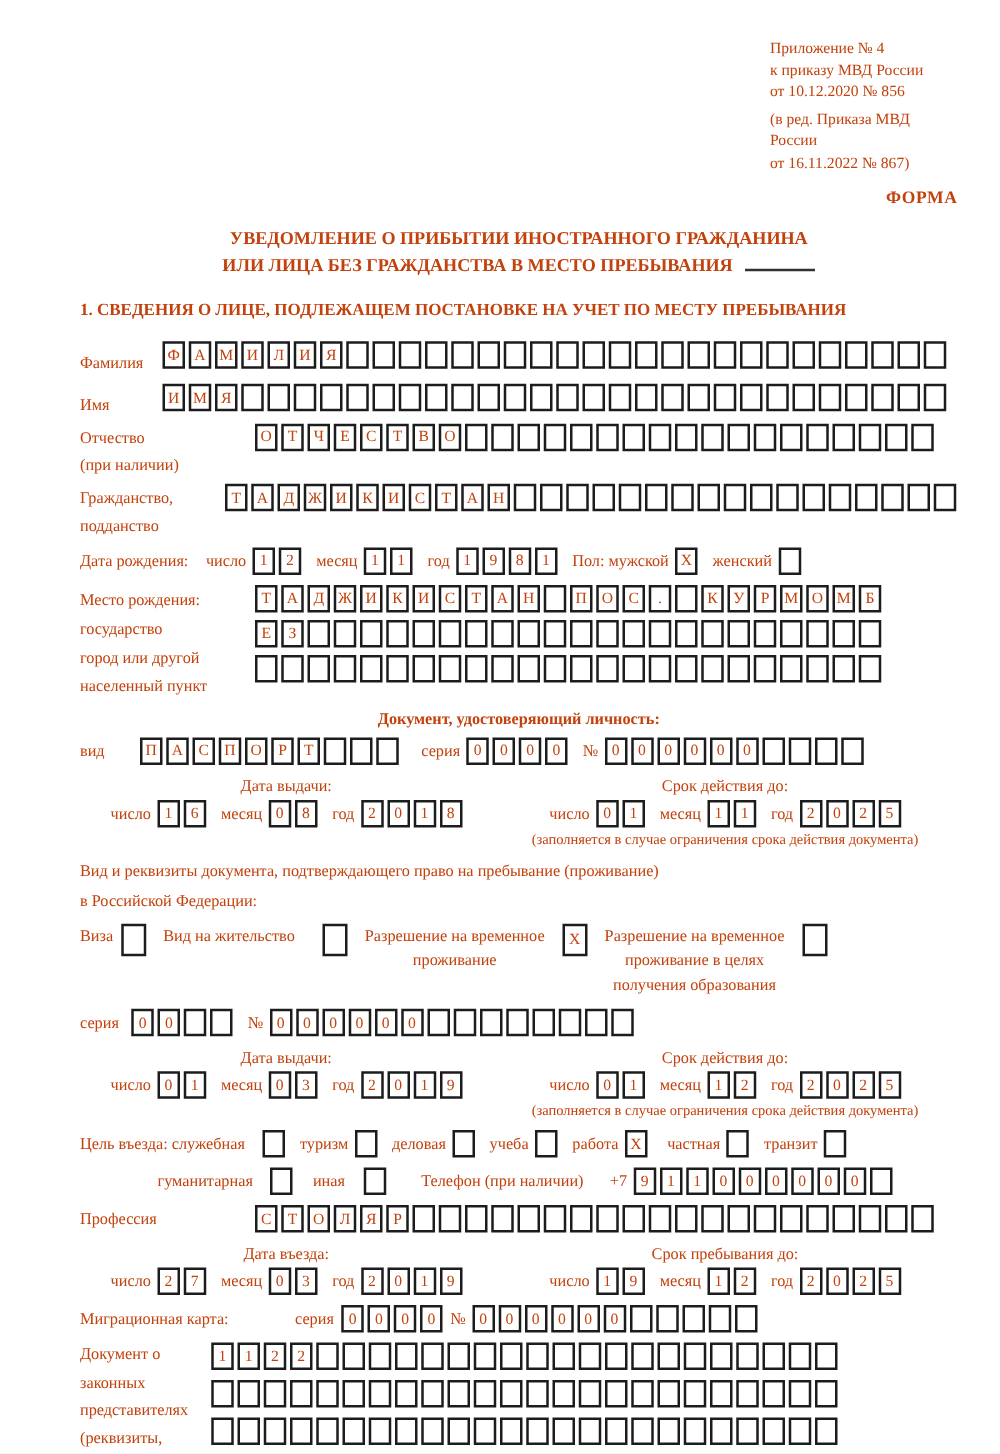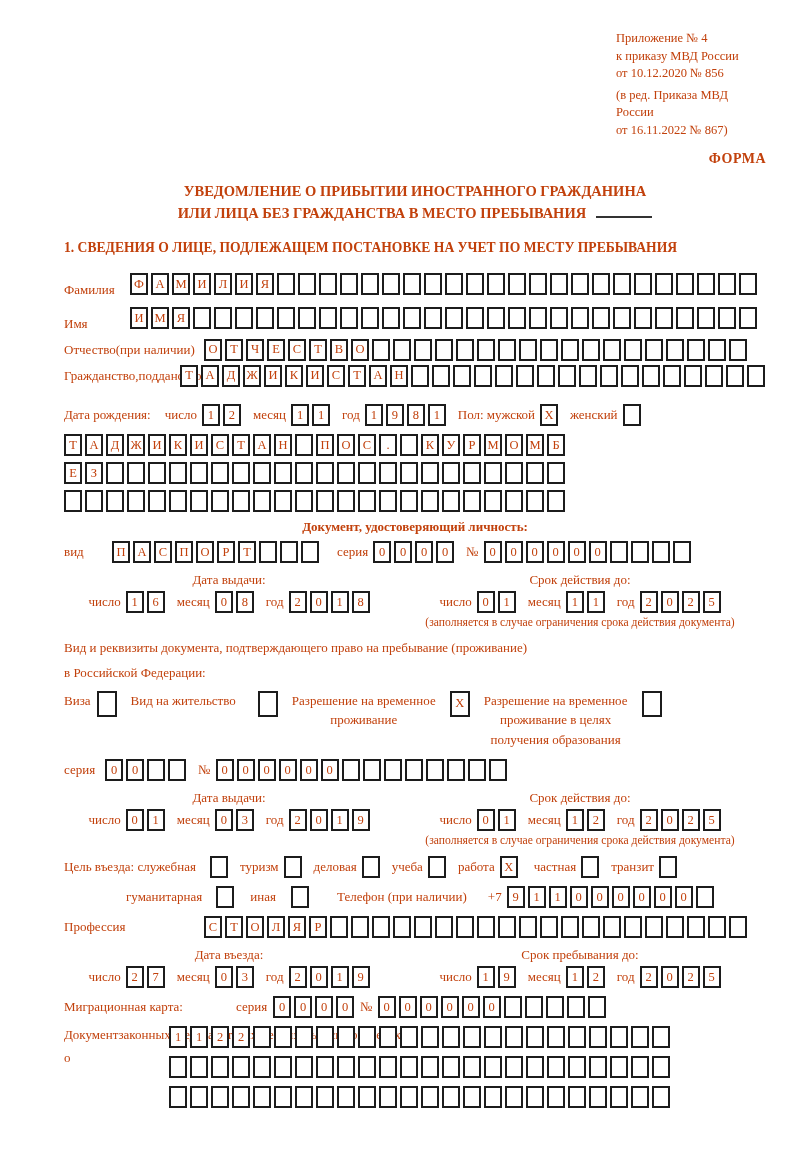--- a/index.html
+++ b/index.html
@@ -11,21 +11,21 @@
   }
   .hdr-note { margin-left: 552px; font-size: 12.5px; line-height: 1.4; }
   .hdr-note .grp2 { margin-top: 4px; }
   .forma { text-align: right; font-weight: bold; font-size: 14px; margin-top: 12px; letter-spacing: .5px; }
   .title { text-align: center; font-weight: bold; font-size: 14.5px; line-height: 1.5; margin-top: 14px; }
   .blank-ul { display:inline-block; width: 56px; border-bottom: 2px solid #333; height: 12px; margin-left: 10px; }
   .sec-head { font-weight: bold; font-size: 13.6px; margin-top: 15px; }
   .row { display: flex; align-items: center; margin-top: 7px; }
   .row.top { align-items: flex-start; }
   .lbl { font-size: 13px; flex: none; }
-  .lbl-block { display: flex; flex-direction: row; font-size: 13px; line-height: 1.72; flex: none; }
+  .lbl-block { display: flex; flex-direction: column; font-size: 13px; line-height: 1.72; flex: none; }
   .w66  { width: 66px; margin-top: 11px; }
   .w140 { width: 140px; }
   .w116 { width: 116px; }
   .w105 { width: 105px; }
   .cells { display: inline-flex; gap: 3px; flex: none; }
   .cell {
     width: 18px; height: 22px; border: 2px solid #1c1c1c; background:#fff;
     display: inline-flex; align-items: center; justify-content: center;
     font-size: 12.5px; flex: none;
   }
@@ -204,21 +204,21 @@
         <span class="cell"></span>
         <span class="cell"></span>
         <span class="cell"></span>
         <span class="cell"></span>
         <span class="cell"></span>
         <span class="cell"></span>
         <span class="cell"></span>
       </span>
   </div>
 
-  <div class="row" style="margin-top:17px">
+  <div class="row" style="margin-top:6px">
     <span class="lbl">Дата рождения:</span>
     <span class="dlbl first">число</span>
     <span class="cells">
         <span class="cell">1</span>
         <span class="cell">2</span>
       </span>
     <span class="dlbl">месяц</span>
     <span class="cells">
         <span class="cell">1</span>
         <span class="cell">1</span>
@@ -234,20 +234,26 @@
     <span class="cells">
         <span class="cell">X</span>
       </span>
     <span class="dlbl">женский</span>
     <span class="cells">
         <span class="cell"></span>
       </span>
   </div>
 
   <div class="row top" style="margin-top:8px">
+    <span class="lbl-block w140" style="line-height:1.78">
+      <span>Место рождения:</span>
+      <span>государство</span>
+      <span>город или другой</span>
+      <span>населенный пункт</span>
+    </span>
     <span class="cellcol">
       <span class="cells">
           <span class="cell">Т</span>
           <span class="cell">А</span>
           <span class="cell">Д</span>
           <span class="cell">Ж</span>
           <span class="cell">И</span>
           <span class="cell">К</span>
           <span class="cell">И</span>
           <span class="cell">С</span>

